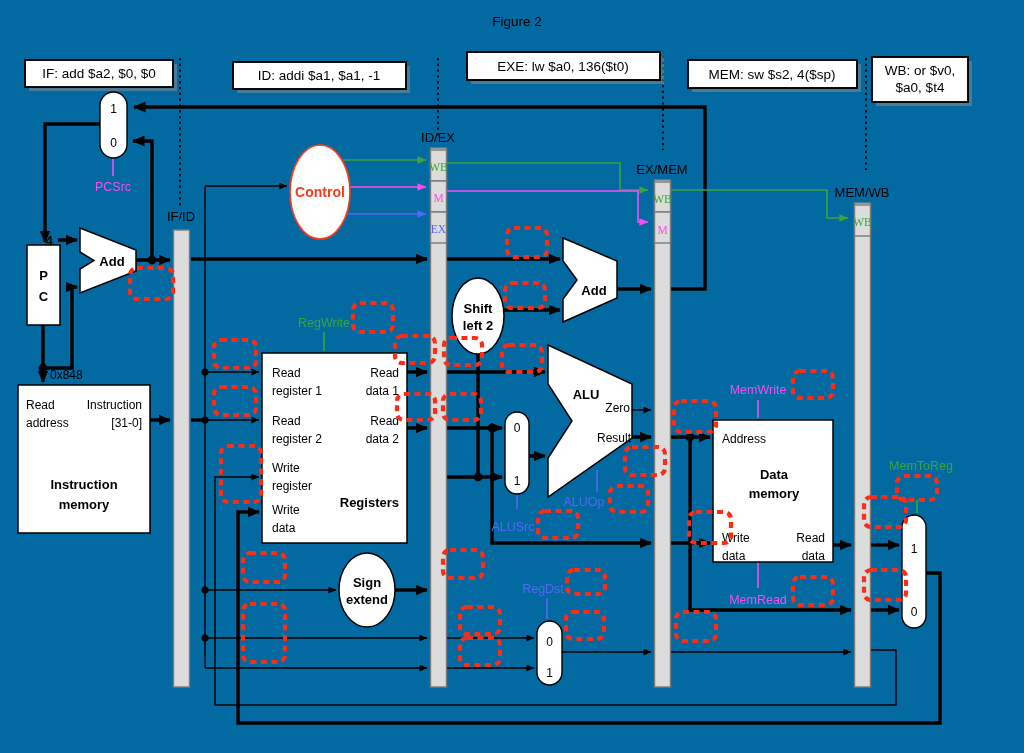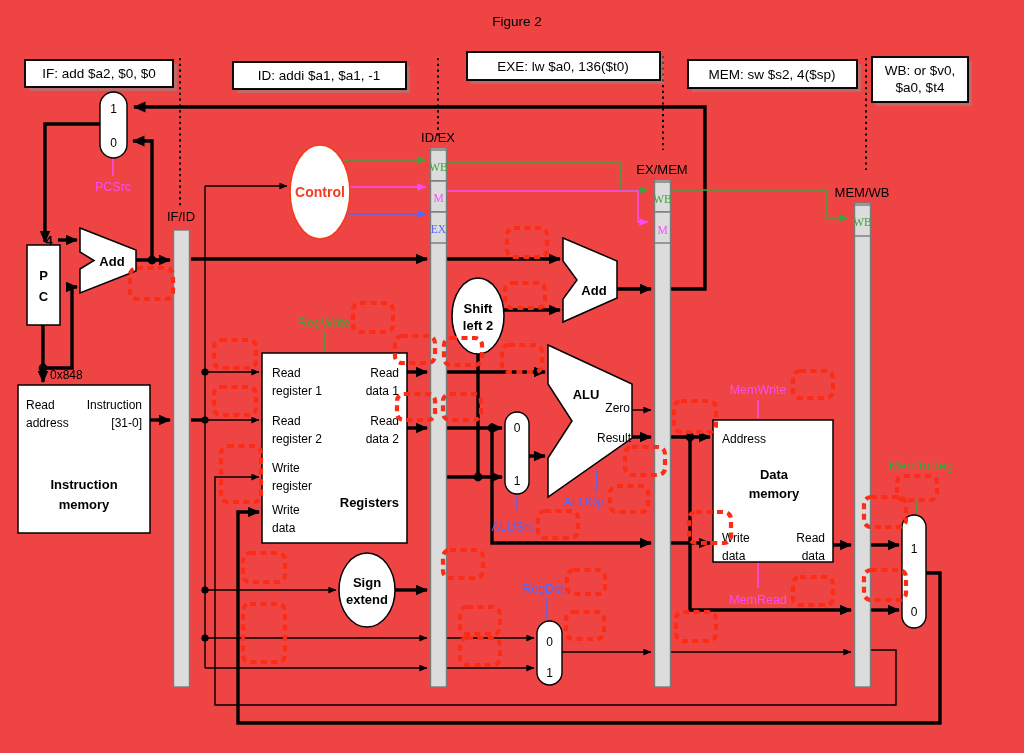--- a/index.html
+++ b/index.html
@@ -1,20 +1,20 @@
 <!DOCTYPE html>
 <html style="--red: #fb2d17; --ctl: #f43c1e; --grn: #3ba43b; --mag: #f94df3; --blu: #5666f5; --barf: #dcdcdc; --barb: #7a7a7a;"><head>
 <meta charset="utf-8">
 <style>
   :root{
     --red:#fb2d17; --ctl:#f43c1e; --grn:#3ba43b; --mag:#f94df3; --blu:#5666f5;
     --barf:#dcdcdc; --barb:#7a7a7a;
   }
   html,body{margin:0;padding:0;background:#ffffff;}
-  .wrap{width:1024px;height:753px;position:relative;background:#ef4444;}
+  .wrap{width:1024px;height:753px;position:relative;background:#0369a1;}
   svg{display:block;}
   svg text{font-family:"Liberation Sans", sans-serif; fill:#000;}
   .t-title{font-size:13.5px;}
   .t-stage{font-size:13.5px;}
   .t-bar{font-size:13px;}
   .t-cell{font-family:"Liberation Serif", serif;font-size:11.5px;}
   .t-bold{font-size:13px;font-weight:bold;}
   .t-port{font-size:12px;}
   .t-sig{font-size:12.5px;}
   .t-ctl{font-size:14px;font-weight:bold;fill:var(--ctl);}

